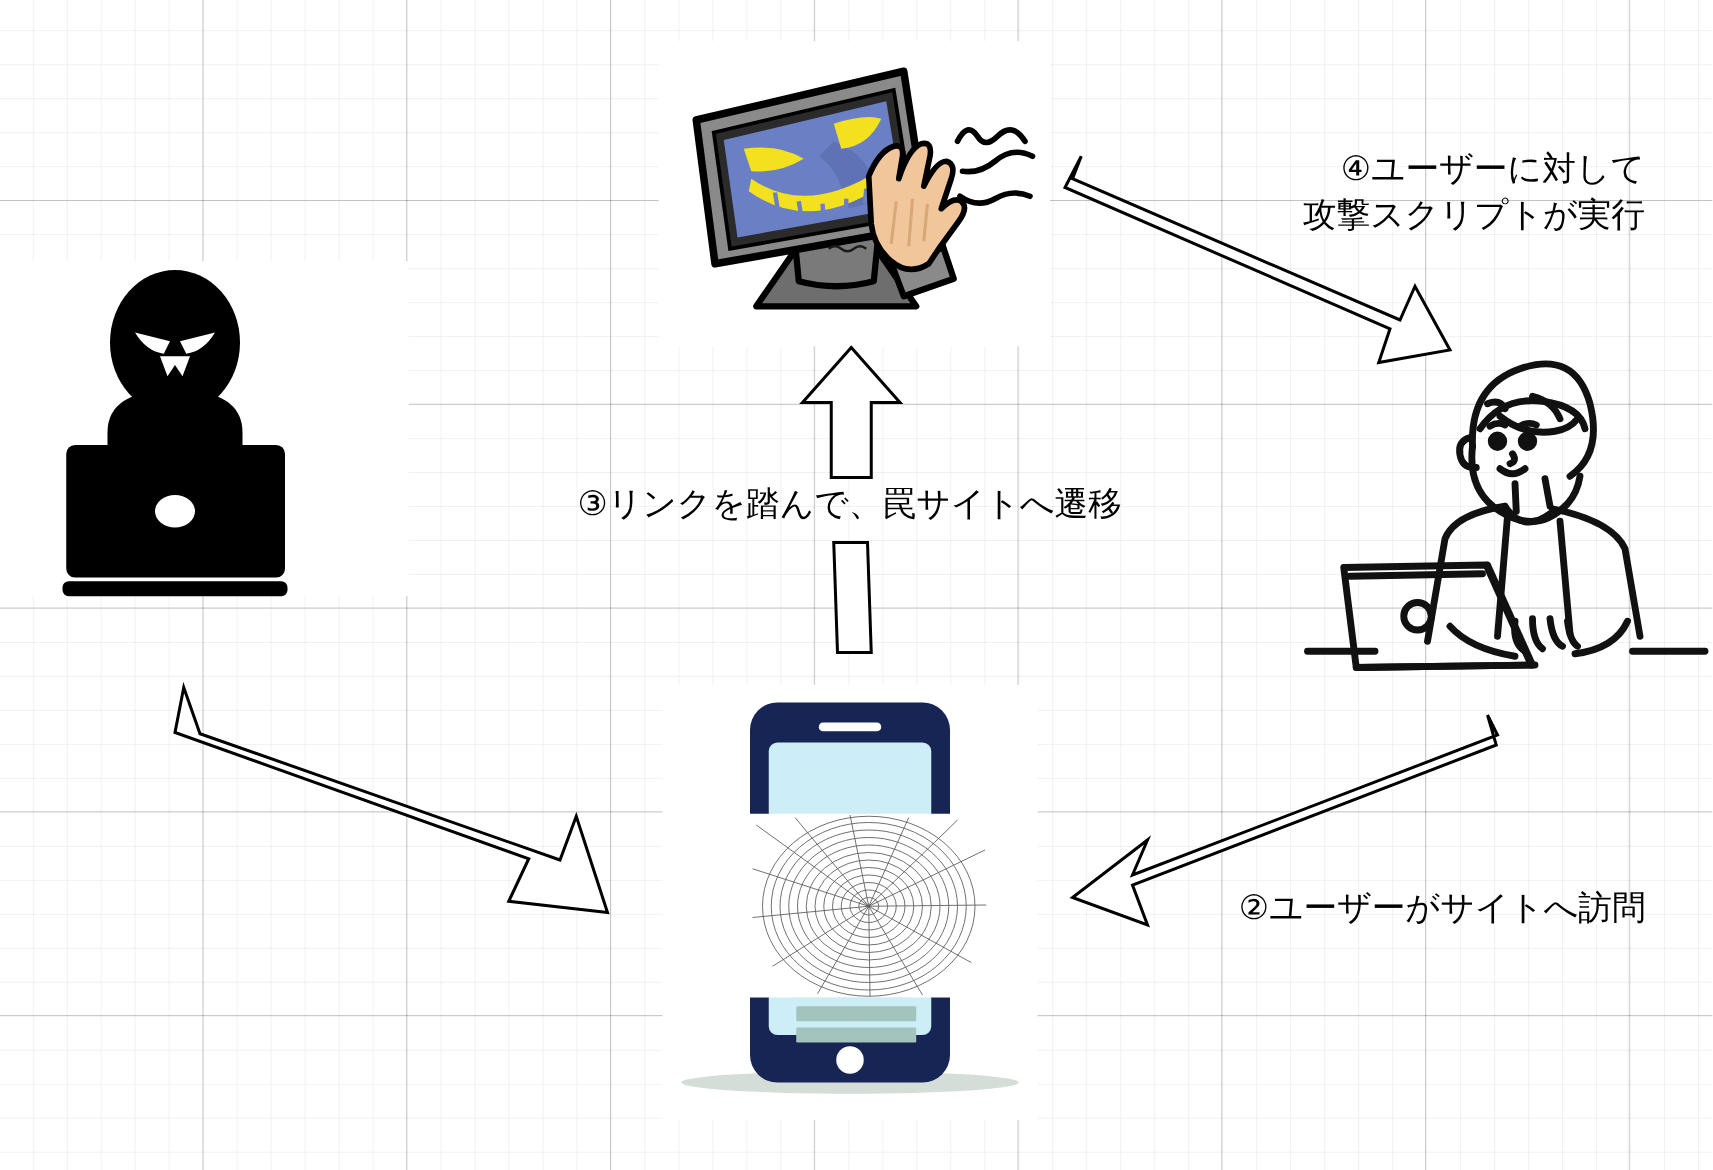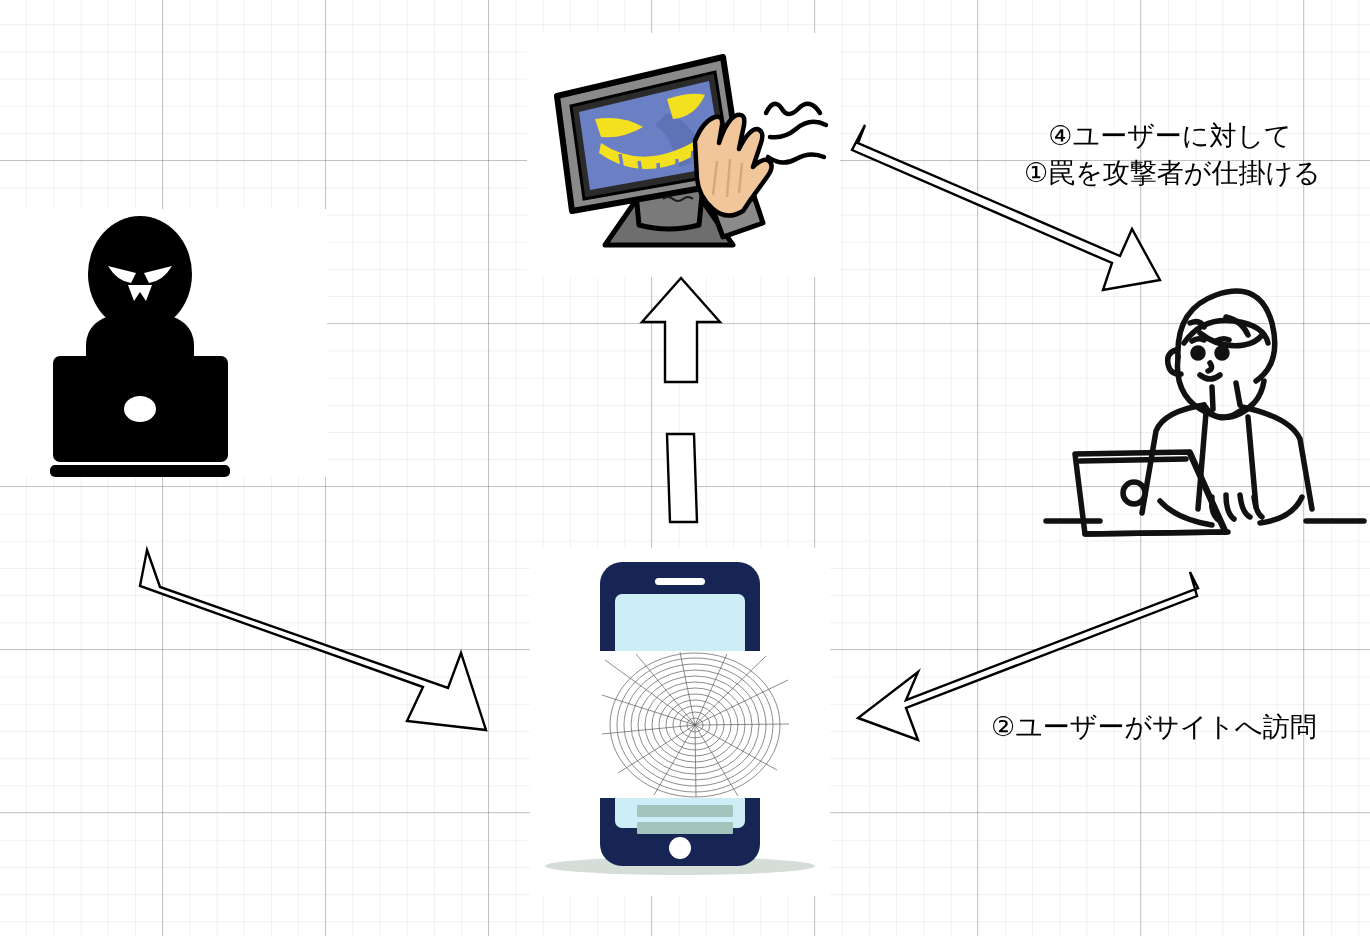--- a/index.html
+++ b/index.html
@@ -24,21 +24,21 @@
   .imgplate{position:absolute;background:#ffffff;}
   .label{
     position:absolute;
     color:#000000;
     font-family:"DejaVu Sans","Liberation Sans",sans-serif;
     font-size:27px;
     line-height:1.38;
     white-space:nowrap;
     letter-spacing:0px;
   }
-  .label.center{text-align:center;}
+  .label.center{text-align:right;}
   svg{display:block;overflow:visible;}
   .arrowsvg{position:absolute;}
 </style>
 </head>
 <body>
 
 <div id="canvas">
 
   <div class="imgplate" style="left:0px;top:209px;width:327px;height:268px;">
     <svg width="327" height="268" viewBox="0 0 327 268">
@@ -240,19 +240,20 @@
     <path d="M3 2 L30 2 L33 90 L6 90 Z" fill="#ffffff" stroke="#000000" stroke-width="2.4" stroke-linejoin="miter"></path>
   </svg>
 
   <svg class="arrowsvg" style="left:840px;top:110px;width:350px;height:195px;" width="350" height="195" viewBox="0 0 350 195">
     <path d="M25 15 L18 33 L280 146 L292 119 L320 170 L263 180 L272 153 L12 40 Z" fill="#ffffff" stroke="#000000" stroke-width="2.4" stroke-linejoin="miter"></path>
   </svg>
 
 
   <div class="label" style="left:991px;top:708px;">②ユーザーがサイトへ訪問</div>
 
+  <div class="label" style="left:462px;top:385px;">③リンクを踏んで、罠サイトへ遷移</div>
 
   <div class="label center" style="left:1024px;top:117px;width:292px;">
     <div>④ユーザーに対して</div>
-    <div>①罠を攻撃者が仕掛ける</div>
+    <div>攻撃スクリプトが実行</div>
   </div>
 
 </div>
 
 </body></html>

